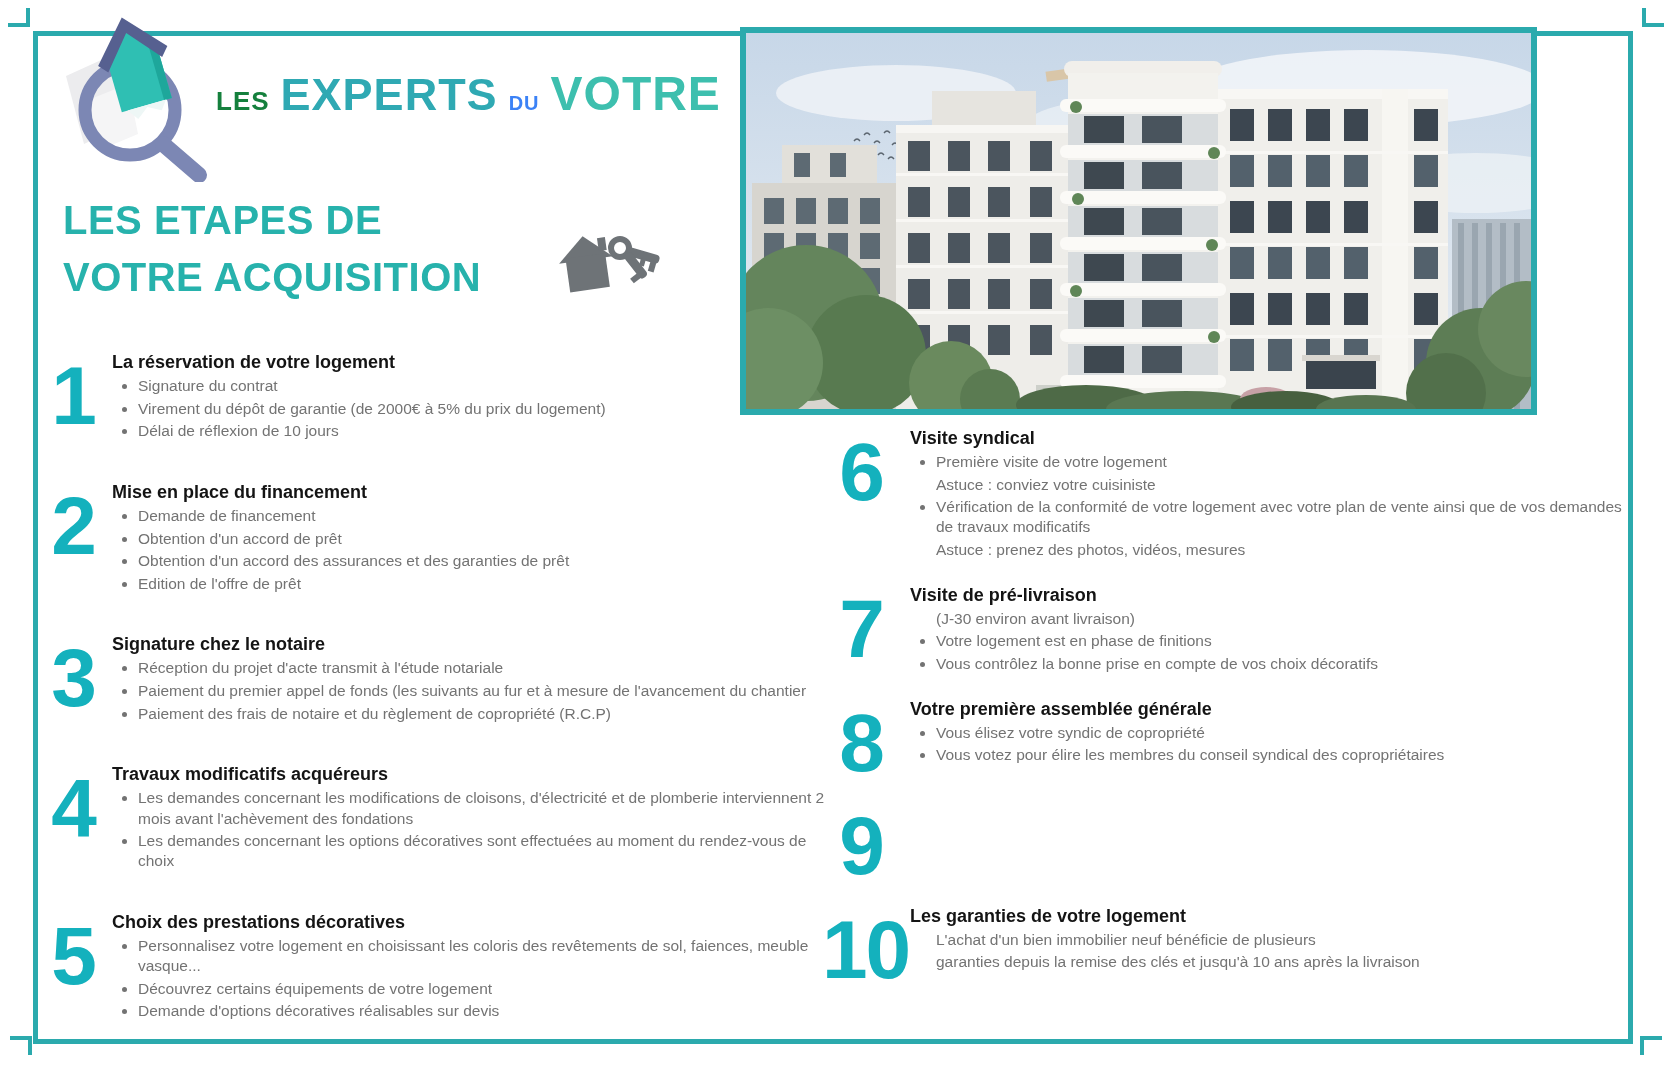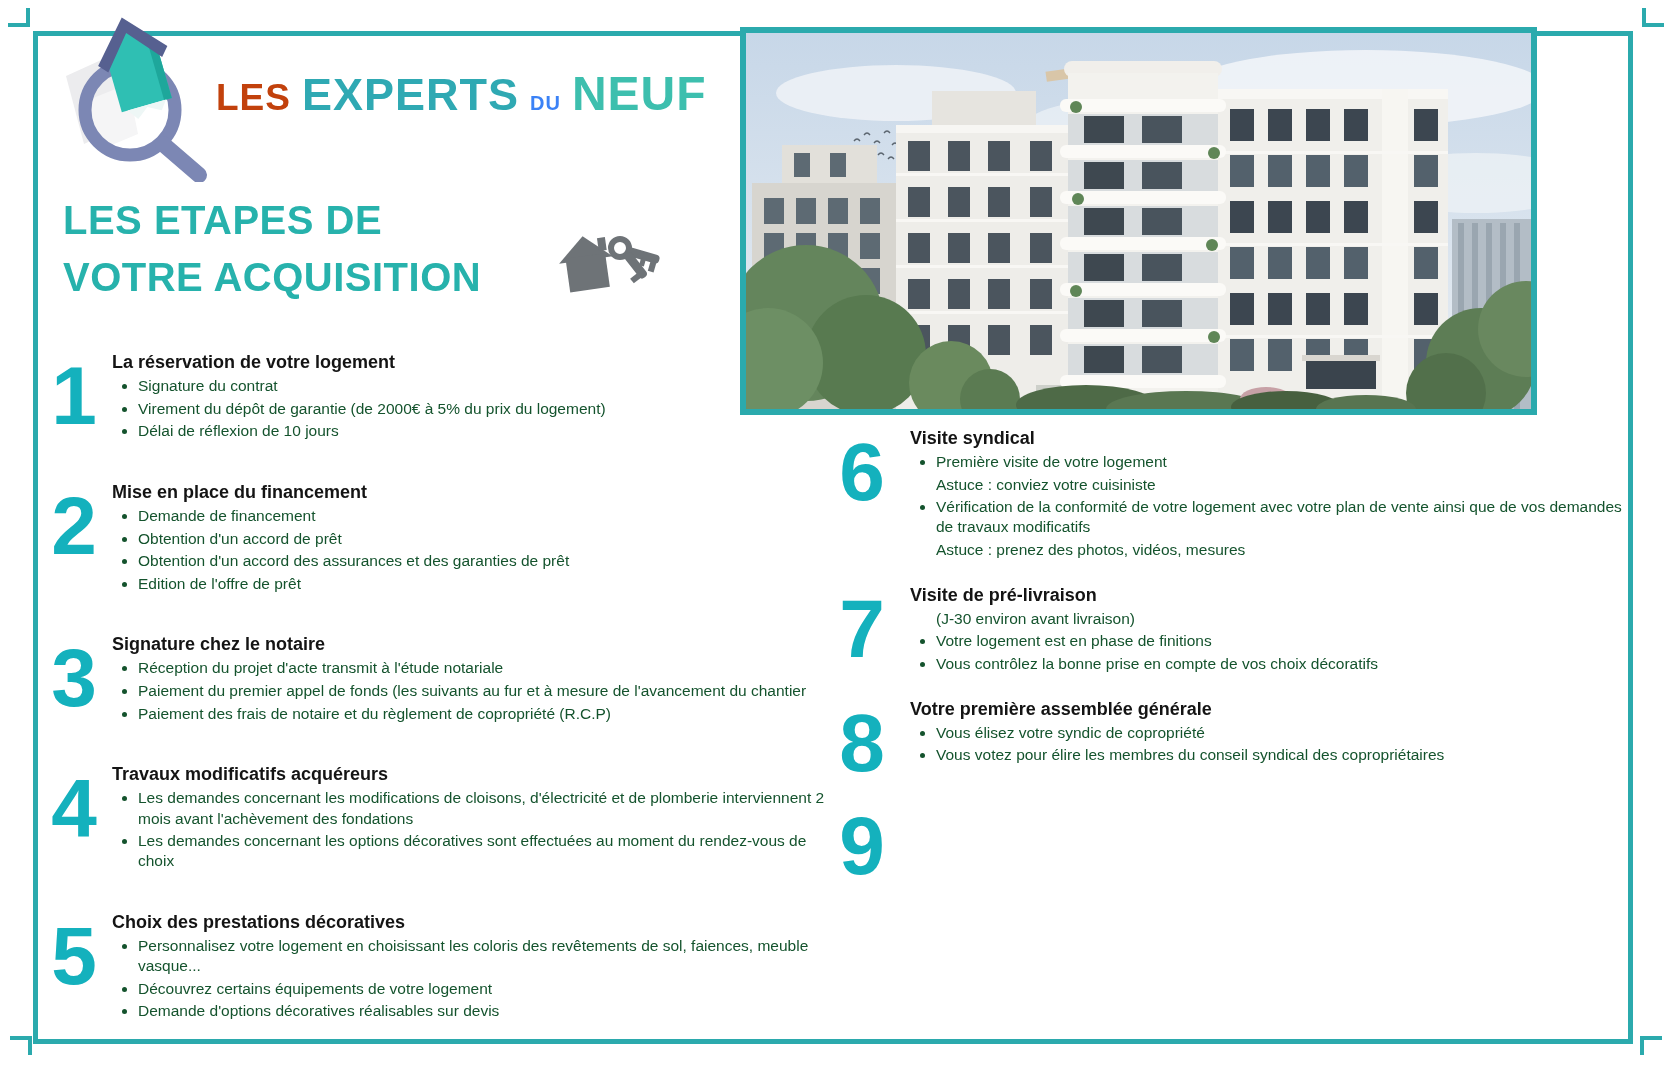--- a/index.html
+++ b/index.html
@@ -12,21 +12,21 @@
   .corner.tl{left:8px;top:8px;border-right:4px solid #2baaad;border-bottom:4px solid #2baaad;}
   .corner.tr{left:1642px;top:8px;border-left:4px solid #2baaad;border-bottom:4px solid #2baaad;}
   .corner.bl{left:10px;top:1036px;border-right:4px solid #2baaad;border-top:4px solid #2baaad;}
   .corner.br{left:1640px;top:1036px;border-left:4px solid #2baaad;border-top:4px solid #2baaad;}
   
   .frame{position:absolute;left:33px;top:31px;width:1600px;height:1013px;
     border:5px solid #2baaad;box-sizing:border-box;}
   
   .logo{position:absolute;left:60px;top:4px;}
   .brand{position:absolute;left:216px;top:66px;display:flex;align-items:baseline;gap:11px;white-space:nowrap;}
-  .brand-les{font-size:37px;font-weight:700;color:#c2410c;letter-spacing:1px;}
+  .brand-les{font-size:26px;font-weight:700;color:#15803d;letter-spacing:1px;}
   .brand-experts{font-size:45px;font-weight:700;color:#2fa9b3;letter-spacing:1px;}
   .brand-du{font-size:20px;font-weight:700;color:#3b82f6;letter-spacing:1px;}
   .brand-neuf{font-size:48px;font-weight:700;color:#3dbfae;letter-spacing:1px;}
   
   .main-title{position:absolute;left:63px;top:192px;font-size:40px;font-weight:700;
     color:#27b2ac;line-height:1.42;letter-spacing:.5px;}
   .keys-icon{position:absolute;left:556px;top:218px;}
   
   .photo{position:absolute;left:740px;top:27px;width:797px;height:388px;
     border:6px solid #2baaad;box-sizing:border-box;background:#dbe5ee;}
@@ -38,21 +38,21 @@
   .step{display:flex;}
   .col-left .step{margin-bottom:38px;}
   .col-right .step{margin-bottom:22px;}
   .step-num{flex:0 0 auto;font-weight:700;color:#14b1bd;font-size:82px;line-height:.92;
     text-align:center;margin-top:6px;letter-spacing:-2px;}
   .col-left .step-num{width:58px;}
   .col-right .step-num{width:78px;}
   .step-body{flex:1;padding-left:10px;}
   .step-title{font-size:18px;font-weight:700;color:#141414;margin:0 0 3px 0;}
   ul.step-items{margin:0;padding:0 0 0 26px;list-style:disc;}
-  .step-items li{font-size:15.5px;line-height:1.3;margin:2.5px 0;color:#14532d;}
+  .step-items li{font-size:15.5px;line-height:1.3;margin:2.5px 0;color:#737373;}
   .step-items li.no-bullet{list-style:none;}
 </style>
 </head>
 <body>
 
 <div class="page">
 
   <div class="corner tl"></div>
   <div class="corner tr"></div>
   <div class="corner bl"></div>
@@ -72,21 +72,21 @@
         <polygon points="39,52 75,12 111,52 103,61 75,28 47,61" fill="#566090"></polygon>
         <polygon points="55,103 95,103 88,112 75,105 63,114" fill="#eef7f6"></polygon>
       </g>
     </svg>
   </div>
 
   <div class="brand">
     <span class="brand-les">LES</span>
     <span class="brand-experts">EXPERTS</span>
     <span class="brand-du">DU</span>
-    <span class="brand-neuf">NEUF</span>
+    <span class="brand-neuf">VOTRE</span>
   </div>
 
   <div class="main-title">
     <div>LES ETAPES DE</div>
     <div>VOTRE ACQUISITION</div>
   </div>
 
   <div class="keys-icon">
     <svg width="112" height="82" viewBox="0 0 112 82" fill="#6e7377">
       <g transform="rotate(-8 30 50)">
@@ -405,15 +405,25 @@
           </ul>
       </div>
     </div>
 
     <div class="step">
       <div class="step-num">9</div>
       <div class="step-body">
       </div>
     </div>
 
+    <div class="step">
+      <div class="step-num">10</div>
+      <div class="step-body">
+        <h3 class="step-title">Les garanties de votre logement</h3>
+        <ul class="step-items">
+            <li class="no-bullet">L'achat d'un bien immobilier neuf bénéficie de plusieurs</li>
+            <li class="no-bullet">garanties depuis la remise des clés et jusqu'à 10 ans après la livraison</li>
+          </ul>
+      </div>
+    </div>
   </div>
 
 </div>
 
 </body></html>

